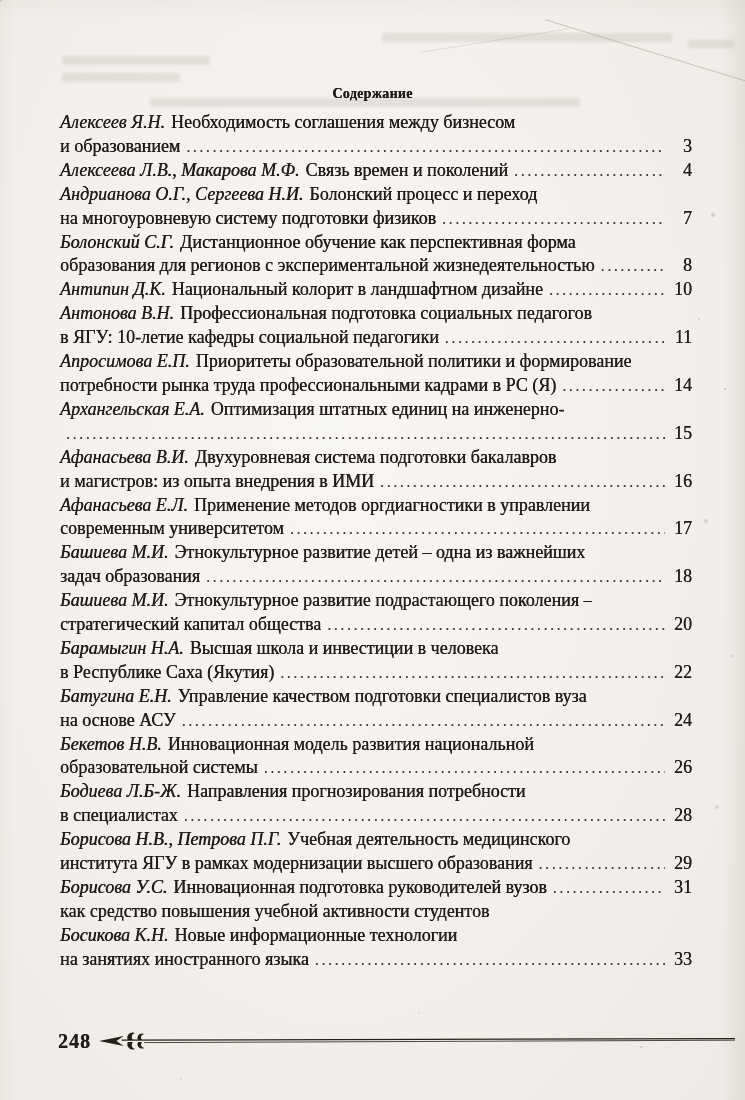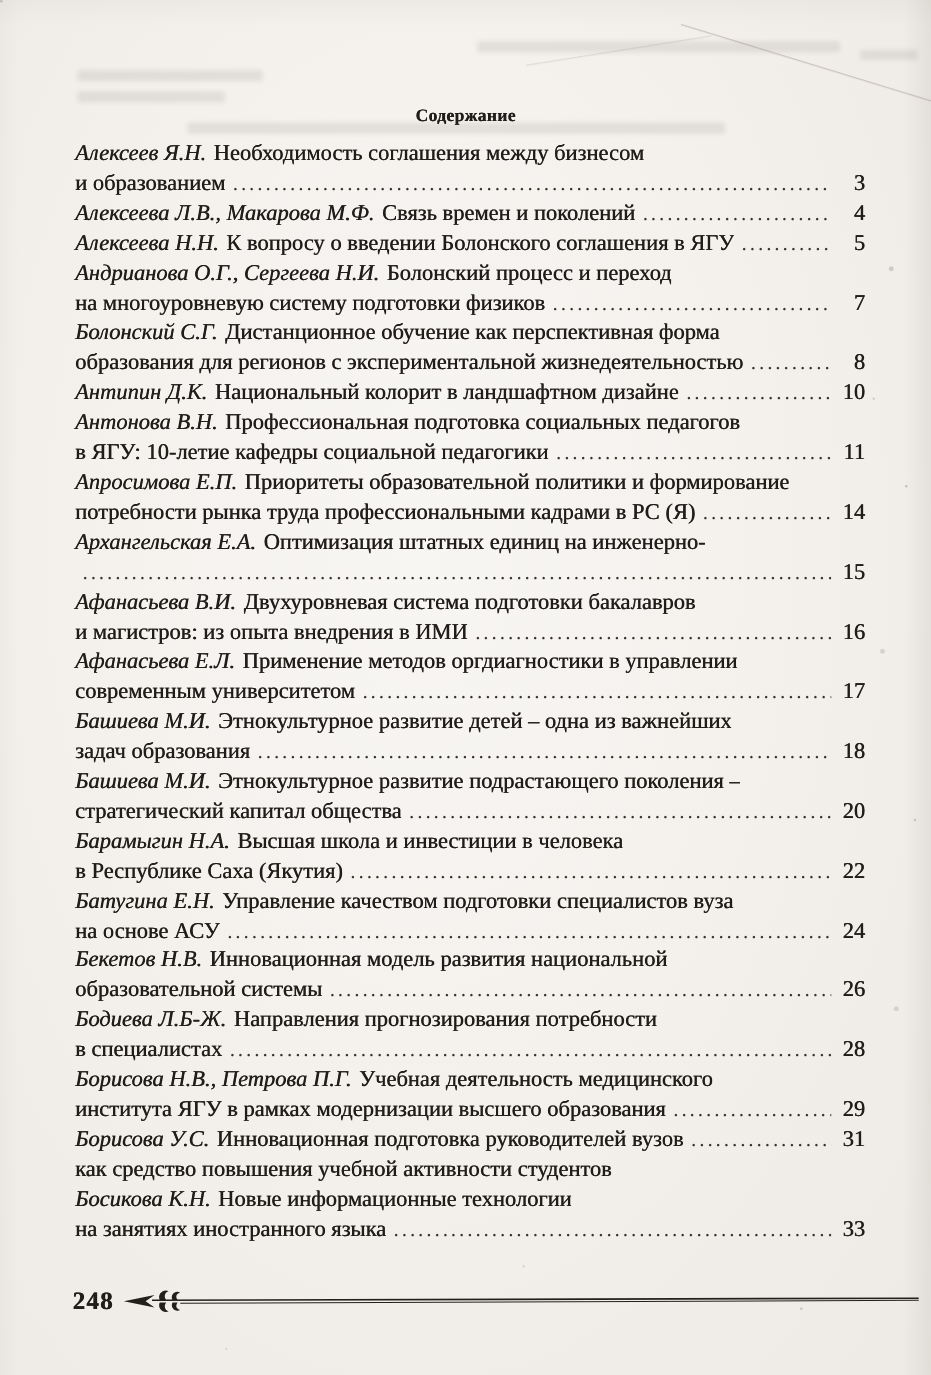--- a/index.html
+++ b/index.html
@@ -122,28 +122,20 @@
       <div class="entry">
         <div class="line">
           <span class="author">Алексеева Л.В., Макарова М.Ф.</span>
           <span class="t">Связь времен и поколений</span>
           <span class="leader"></span>
           <span class="pg">4</span>
         </div>
       </div>
       <div class="entry">
         <div class="line">
-          <span class="author">Алексеева Н.Н.</span>
-          <span class="t">К вопросу о введении Болонского соглашения в ЯГУ</span>
-          <span class="leader"></span>
-          <span class="pg">5</span>
-        </div>
-      </div>
-      <div class="entry">
-        <div class="line">
           <span class="author">Андрианова О.Г., Сергеева Н.И.</span>
           <span class="t">Болонский процесс и переход</span>
         </div>
         <div class="line">
           <span class="t">на многоуровневую систему подготовки физиков</span>
           <span class="leader"></span>
           <span class="pg">7</span>
         </div>
       </div>
       <div class="entry">

